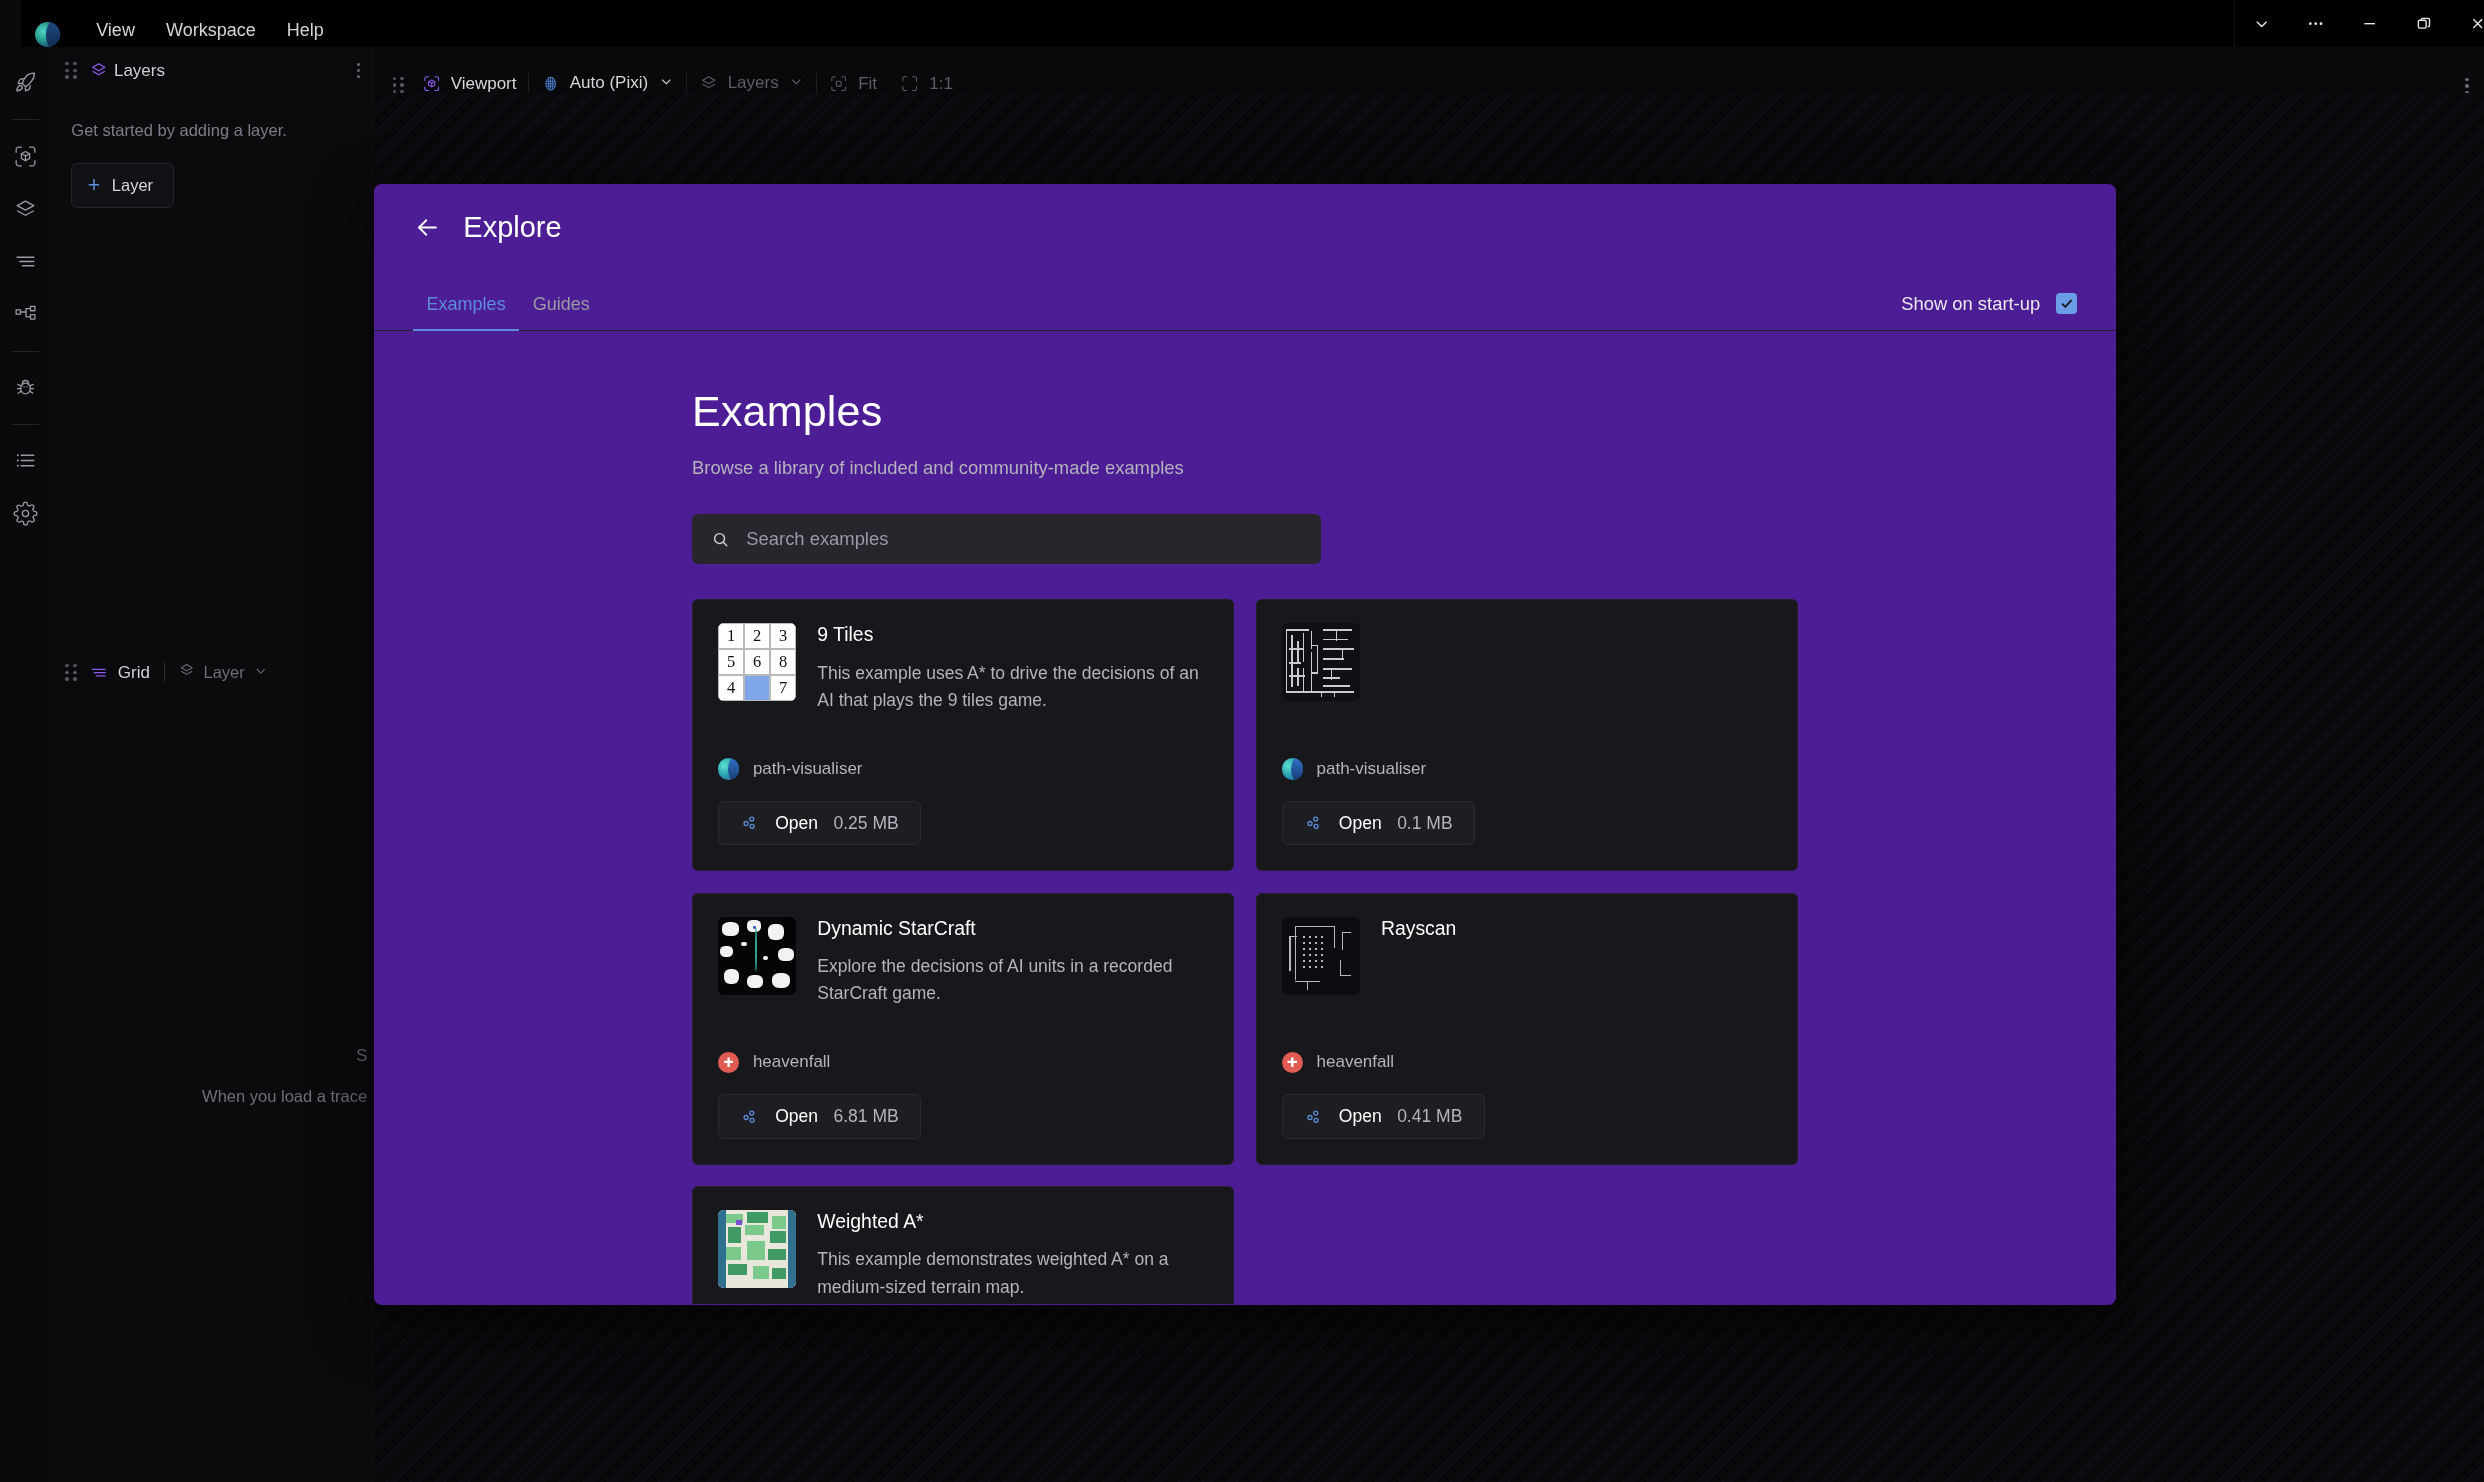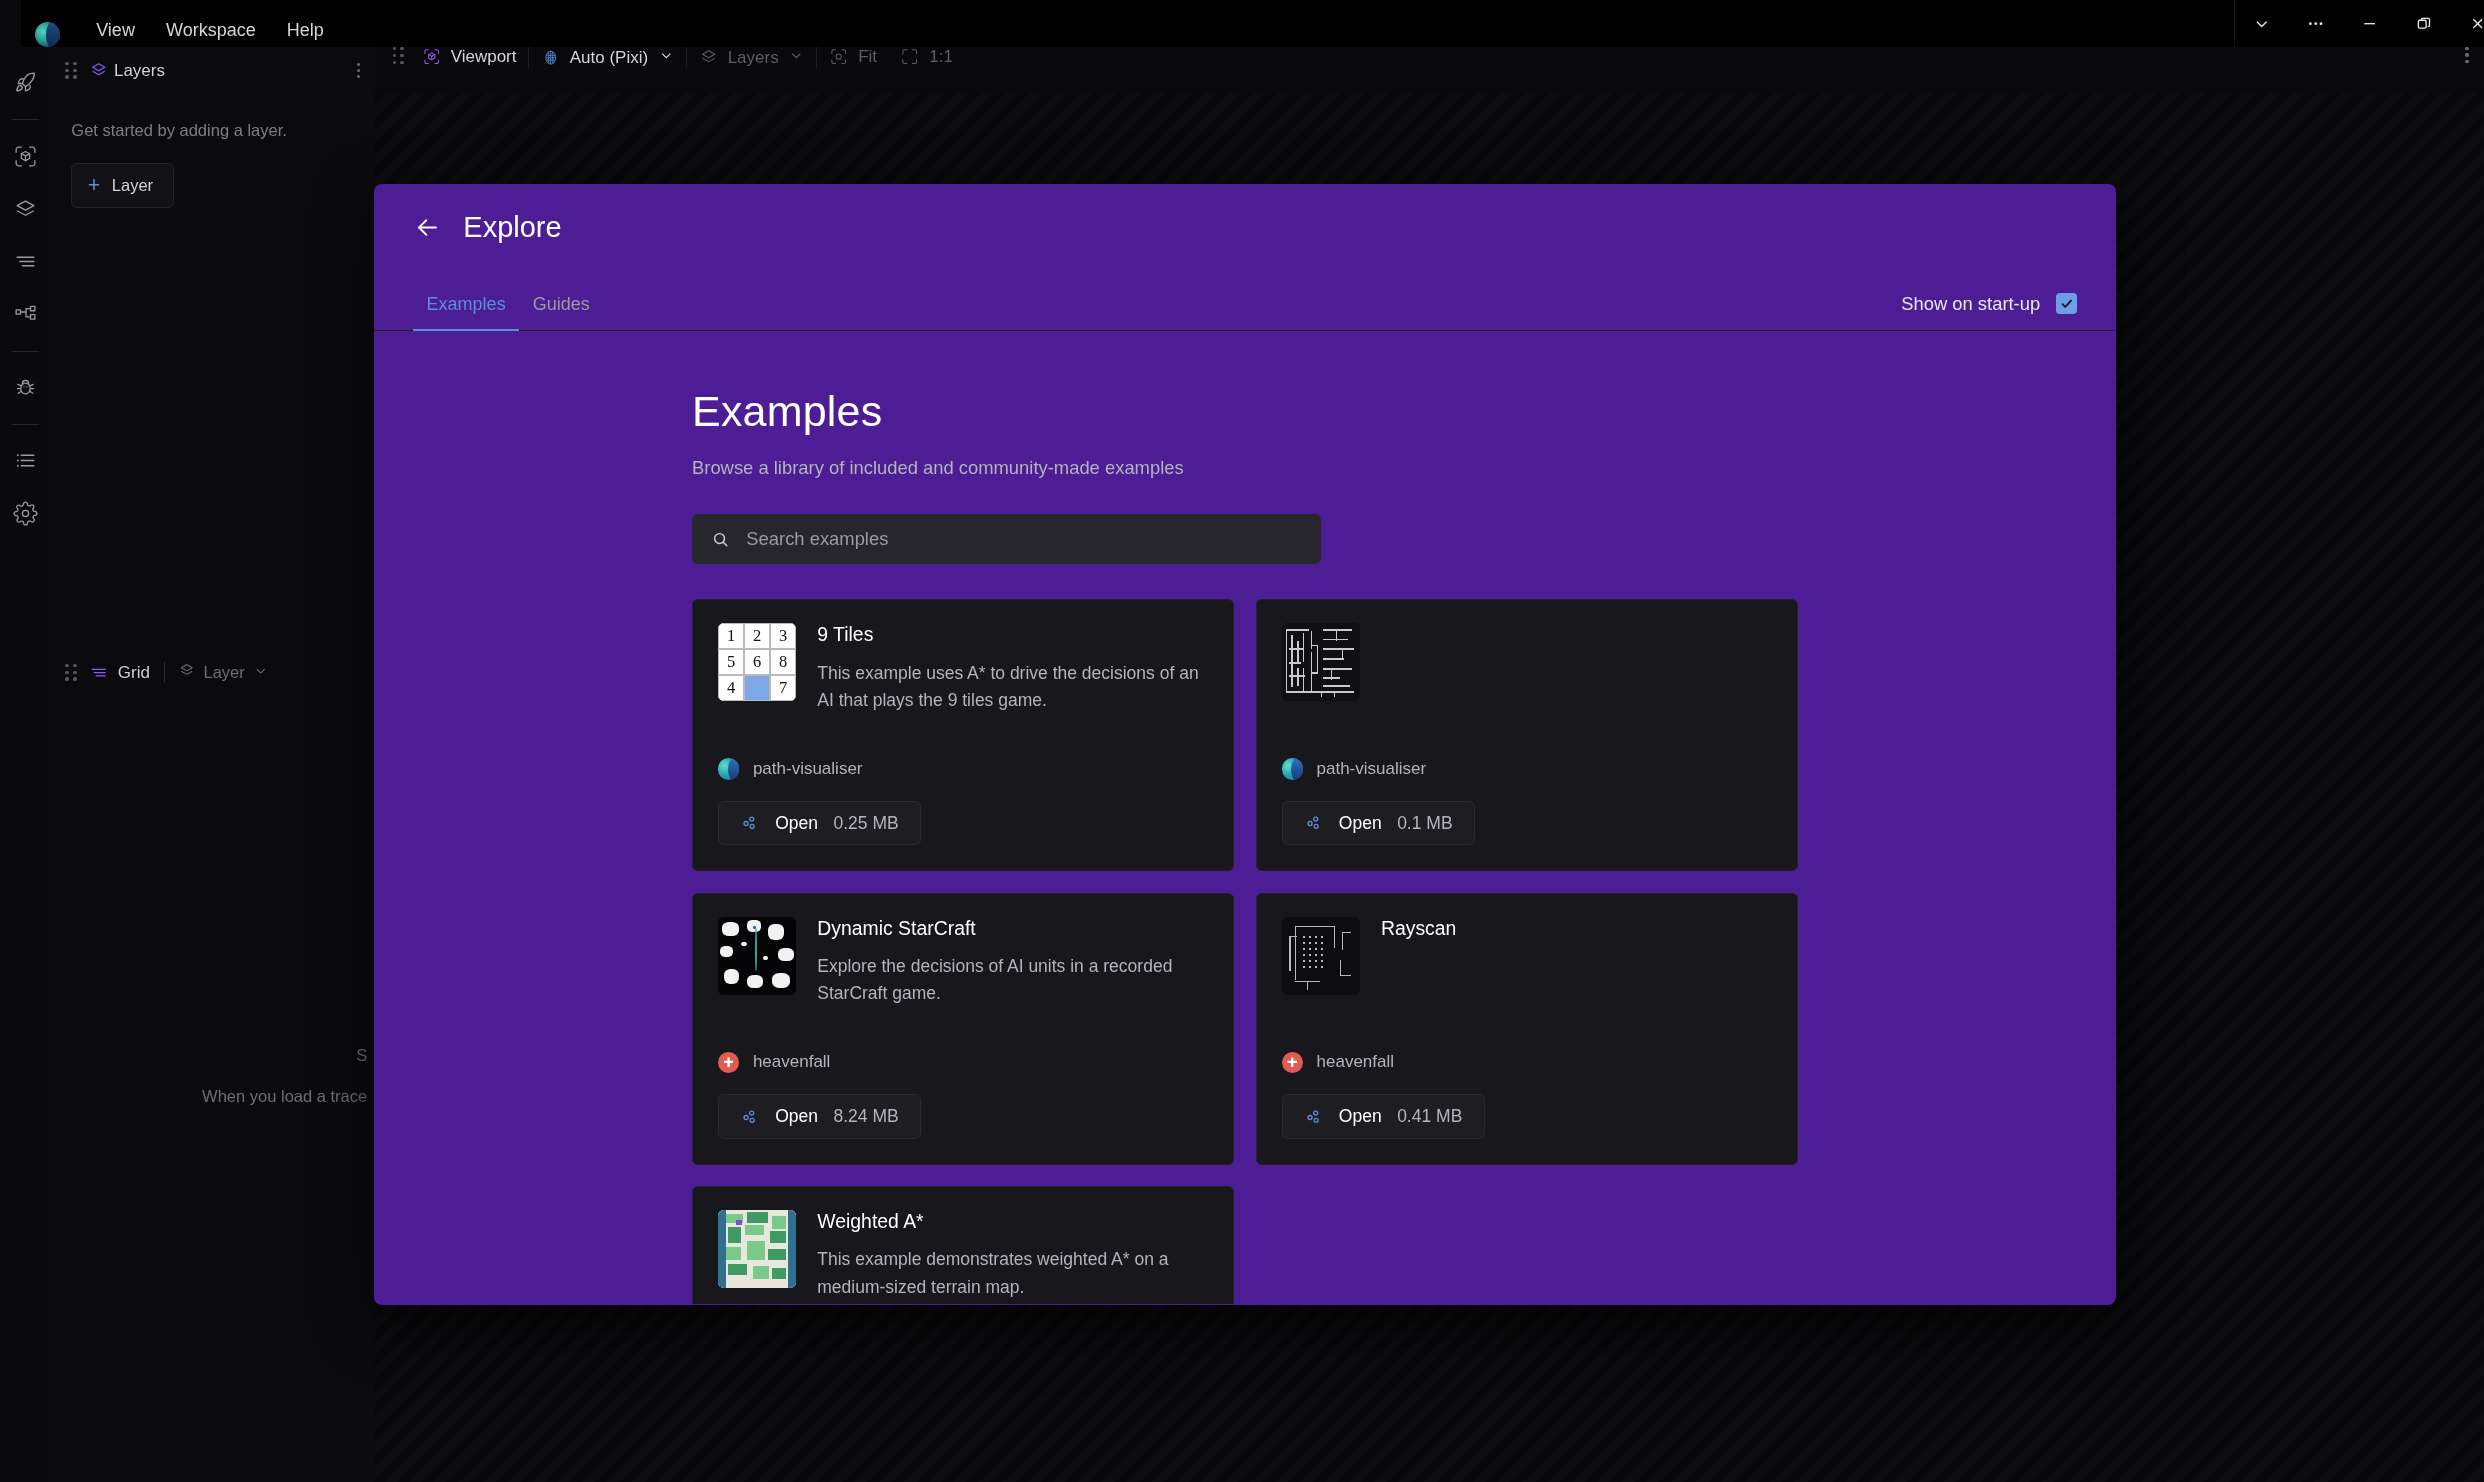--- a/index.html
+++ b/index.html
@@ -59,21 +59,21 @@
 
   
   .steps-bar { position:absolute; left:50px; top: 650px; width: 324px; height: 45px;
                display:flex; align-items:center; padding: 0 9.7px; }
   .steps-label { color:#cfcfd6; font-size:17px; }
   .vsep { width:1px; height:21.3px; background:#2a2a31; margin: 0 13.6px; }
   .steps-sub { color:#6e6e78; font-size:16.5px; display:flex; align-items:center; gap:7.8px; }
 
   
   .viewport-toolbar { position:absolute; left: 375px; top: 47px; right:0; height:47px;
-                      background:#09090b; display:flex; align-items:flex-start; }
+                      background:#09090b; display:flex; align-items:flex-end; }
   .vt-group { display:flex; align-items:center; gap:9.7px; color:#d6d6da; font-size:17px; padding: 0 11.6px; }
   .vt-group.dim { color:#5d5d66; }
   .vt-ic { display:flex; align-items:center; }
   .vt-sep { width:1px; height:21.3px; background:#1d1d23; }
   .chev { display:inline-block; }
   .vt-kebab { position:absolute; right:15.5px; display:flex; flex-direction:column; gap:2.9px; }
   .vt-kebab i { width:3.4px; height:3.4px; border-radius:50%; background:#6a6a74; }
 
   .canvas { position:absolute; left:375px; top:93px; right:0; bottom:0;
             background: repeating-linear-gradient(135deg, #08080a 0px, #08080a 8.7px, #0c0c10 8.7px, #0c0c10 17.5px); }
@@ -569,21 +569,21 @@
               </div>
               <div class="open-btn">
                 <span class="open-ic">
                   <svg width="19.4" height="19.4" viewBox="0 0 24 24" fill="none" stroke="currentColor" stroke-width="1.6">
                     <circle cx="14.5" cy="7.5" r="2.5"></circle>
                       <circle cx="7.5" cy="13" r="2.5"></circle>
                       <circle cx="15" cy="16.5" r="2.5"></circle>
                   </svg>
                 </span>
                 <span>Open</span>
-                <span class="size">8.24 MB</span>
+                <span class="size">6.81 MB</span>
               </div>
             </div>
           </div>
 
           <div class="card">
             <div class="card-top">
               <div class="thumb">
                 <div class="ray">
                   <i style="left:13.6px;top:9.7px;width:39px;height:1.2px;"></i>
                   <i style="left:13.6px;top:9.7px;width:1.2px;height:54px;"></i>

